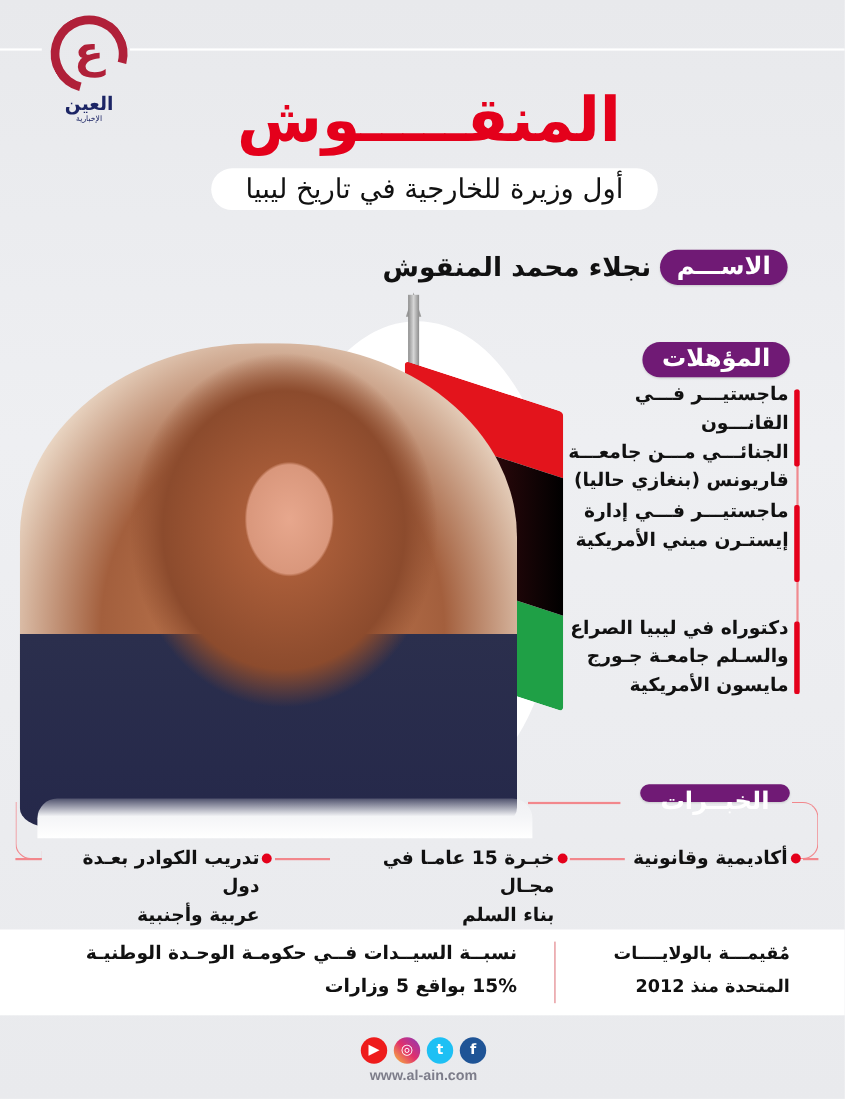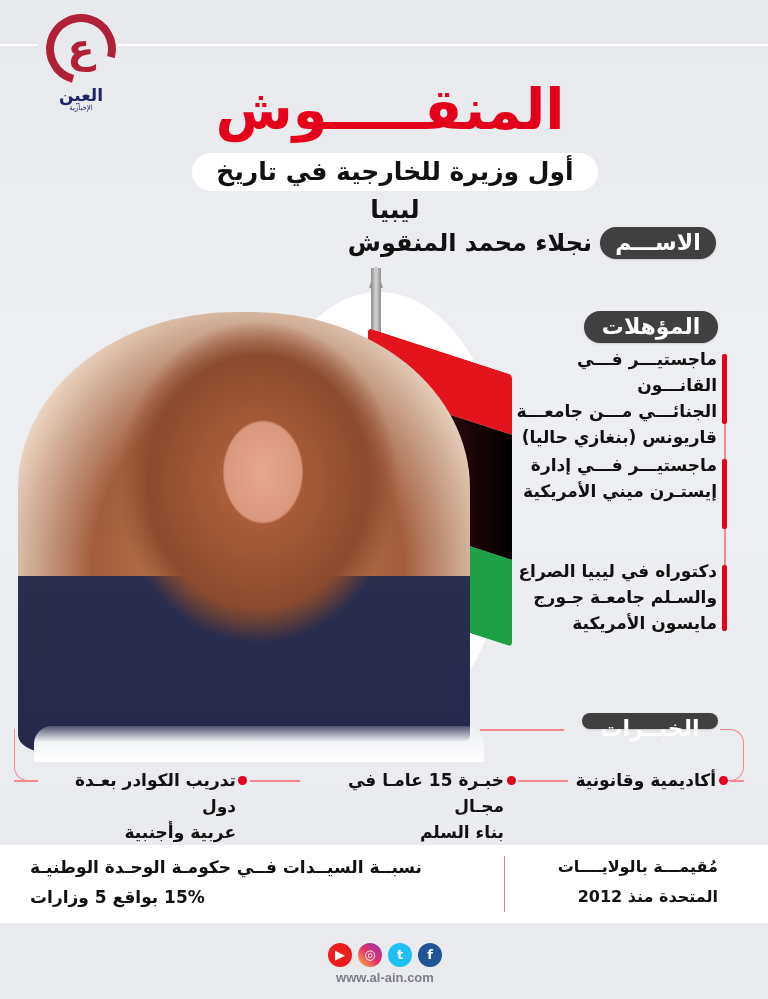--- a/index.html
+++ b/index.html
@@ -35,27 +35,27 @@
   }
 
   .main-title {
     position: absolute; left: 190px; width: 400px; top: 72px; text-align: center;
     color: #e4001b; font-size: 56px; font-weight: bold; line-height: 76px;
     letter-spacing: 2px;
   }
   .subtitle-pill {
     position: absolute; left: 192px; width: 406px; top: 153px; height: 38px;
     background: #ffffff; border-radius: 19px;
-    text-align: center; font-size: 25px; font-weight: bold; color: #111;
+    text-align: center; font-size: 25px; font-weight: normal; color: #111;
     line-height: 38px;
   }
 
   
   .pill-red {
-    background: #404040; color: #fff; font-weight: bold; border-radius: 16px;
+    background: #701a75; color: #fff; font-weight: bold; border-radius: 16px;
     text-align: center; box-shadow: 0 1px 2px rgba(0,0,0,.15);
   }
   .name-label { position: absolute; left: 600px; top: 227px; width: 116px; height: 32px; font-size: 22px; line-height: 32px; }
   .name-value { position: absolute; left: 326px; top: 226px; width: 266px; font-size: 24px; font-weight: bold; color: #111; line-height: 34px; text-align: right; }
 
   
   .flag-circle {
     position: absolute; left: 248px; top: 292px; width: 262px; height: 440px;
     border-radius: 50%; background: #ffffff;
   }
@@ -102,21 +102,21 @@
   .exp-corner-l { position: absolute; left: 14px; top: 729px; width: 24px; height: 52px; border: 1.5px solid #f2878c; border-right: none; border-top: none; border-radius: 0 0 0 14px; }
   .exp-label { position: absolute; left: 582px; top: 713px; width: 136px; height: 16px; font-size: 22px; line-height: 32px; }
   .exp-hline { position: absolute; height: 1.5px; background: #f2878c; top: 780px; }
   .exp-dot { position: absolute; width: 9px; height: 9px; border-radius: 50%; background: #e4001b; top: 776px; }
   .exp-item { position: absolute; text-align: right; font-size: 17px; font-weight: bold; color: #111; line-height: 26px; top: 767px; }
 
   
   .info-band { position: absolute; left: 0; right: 0; top: 845px; height: 78px; background: #ffffff; }
   .info-divider { position: absolute; left: 504px; top: 856px; width: 1px; height: 56px; background: #e07a80; }
   .info-right { position: absolute; left: 520px; width: 198px; top: 852px; text-align: right; font-size: 16px; font-weight: bold; color: #111; line-height: 30px; }
-  .info-left { position: absolute; left: 30px; width: 440px; top: 852px; text-align: left; font-size: 17px; font-weight: bold; color: #111; line-height: 30px; }
+  .info-left { position: absolute; left: 30px; width: 440px; top: 852px; text-align: right; font-size: 17px; font-weight: bold; color: #111; line-height: 30px; }
 
   
   .socials { position: absolute; left: 328px; top: 943px; height: 24px; display: flex; direction: ltr; gap: 6px; }
   .social { width: 24px; height: 24px; border-radius: 50%; color: #fff; font-size: 13px; font-weight: bold; text-align: center; line-height: 24px; }
   .yt { background: #ee1c1c; }
   .ig { background: linear-gradient(45deg, #f9c03b, #e1306c, #8a3ab9); }
   .tw { background: #1ec0f4; }
   .fb { background: #1f5496; }
   .website { position: absolute; left: 320px; width: 130px; top: 970px; text-align: center; direction: ltr; font-size: 13px; font-weight: bold; color: #7d7d8a; font-family: "Liberation Sans", sans-serif; }
 </style>

